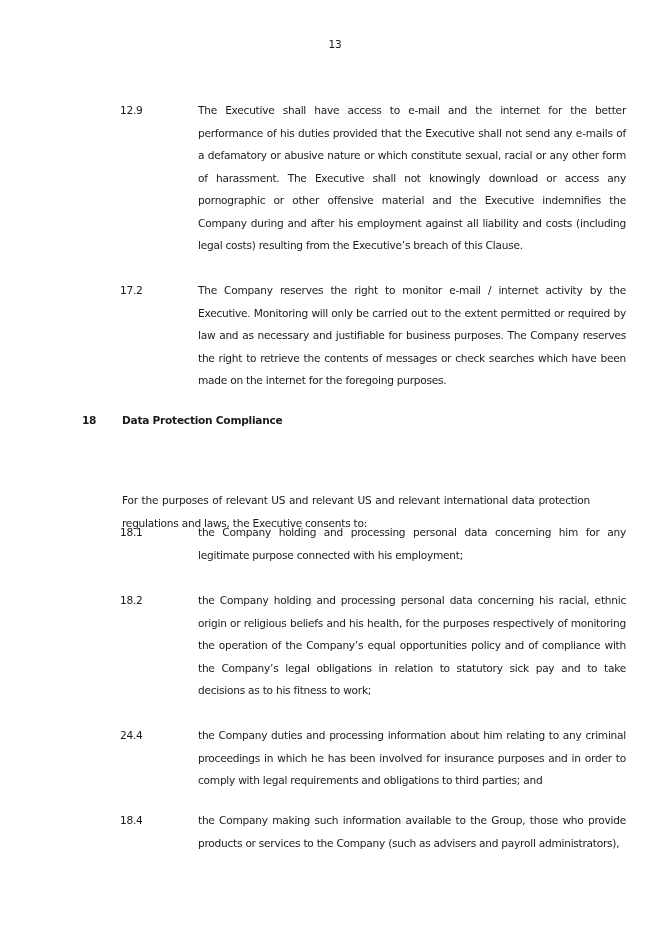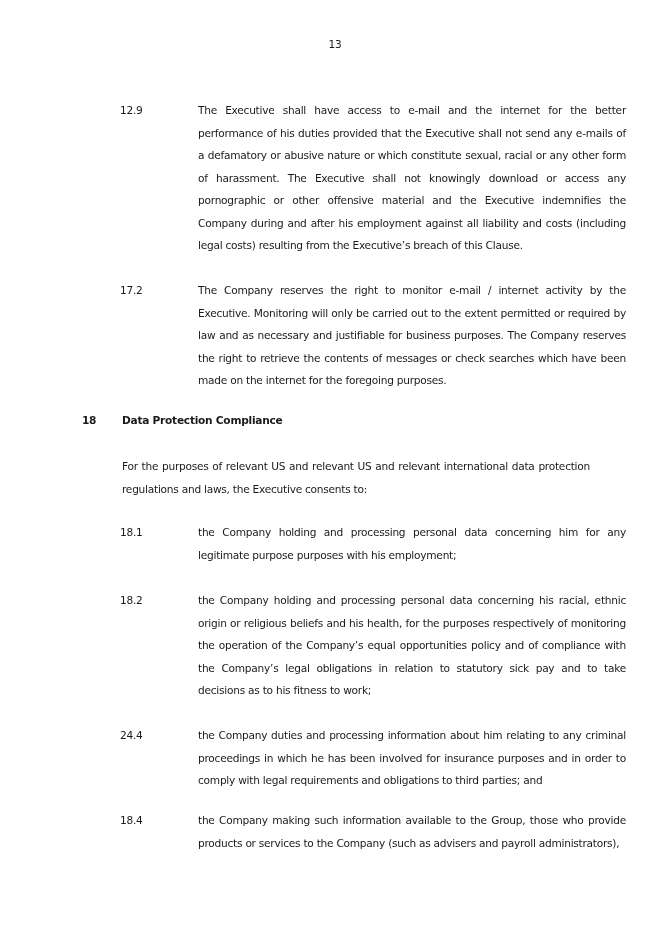--- a/index.html
+++ b/index.html
@@ -61,20 +61,21 @@
       left: 122px;
       top: 0;
       font-weight: bold;
     }
     .intro-text {
       position: absolute;
       left: 122px;
       width: 468px;
       line-height: 22.5px;
       text-align: justify;
+      margin-top: 34px;
     }
   </style>
 </head>
 <body>
 
 <div class="page-number">13</div>
 
 <div class="clause" style="top:104px;">
   <span class="clause-num">12.9</span>
   <div class="clause-text">The Executive shall have access to e-mail and the internet for the better performance of his duties provided that the Executive shall not send any e-mails of a defamatory or abusive nature or which constitute sexual, racial or any other form of harassment.  The Executive shall not knowingly download or access any pornographic or other offensive material and the Executive indemnifies the Company during and after his employment against all liability and costs (including legal costs) resulting from the Executive’s breach of this Clause.</div>
@@ -87,21 +88,21 @@
 
 <div class="section-heading" style="top:414px;">
   <span class="section-num">18</span>
   <span class="section-title">Data Protection Compliance</span>
 </div>
 
 <div class="intro-text" style="top:455px;">For the purposes of relevant US and relevant US and relevant international data protection regulations and laws, the Executive consents to:</div>
 
 <div class="clause" style="top:526px;">
   <span class="clause-num">18.1</span>
-  <div class="clause-text">the Company holding and processing personal data concerning him for any legitimate purpose purposes with his employment;</div>
+  <div class="clause-text">the Company holding and processing personal data concerning him for any legitimate purpose connected with his employment;</div>
 </div>
 
 <div class="clause" style="top:594px;">
   <span class="clause-num">18.2</span>
   <div class="clause-text">the Company holding and processing personal data concerning his racial, ethnic origin or religious beliefs and his health, for the purposes respectively of monitoring the operation of the Company’s equal opportunities policy and of compliance with the Company’s legal obligations in relation to statutory sick pay and to take decisions as to his fitness to work;</div>
 </div>
 
 <div class="clause" style="top:729px;">
   <span class="clause-num">24.4</span>
   <div class="clause-text">the Company duties and processing information about him relating to any criminal proceedings in which he has been involved for insurance purposes and in order to comply with legal requirements and obligations to third parties; and</div>

